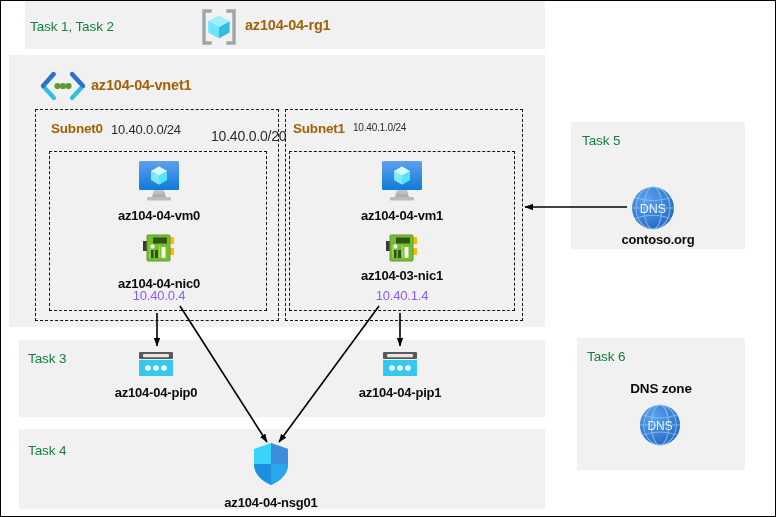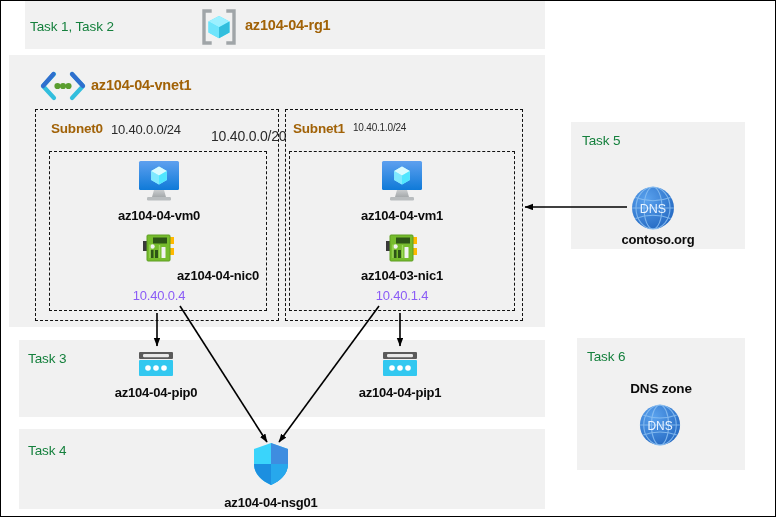--- a/index.html
+++ b/index.html
@@ -157,21 +157,21 @@
       <rect x="4" y="3" width="23" height="26" rx="1" fill="none" stroke="#5e9e22" stroke-width="1"></rect>
       <rect x="10" y="5.5" width="14" height="6" fill="#2d5516"></rect>
       <rect x="7.5" y="18" width="3" height="8" fill="#2d5516"></rect>
       <rect x="12" y="18" width="3" height="8" fill="#2d5516"></rect>
       <rect x="18.5" y="15" width="4" height="11" rx="0.6" fill="#f2f2f2"></rect>
       <circle cx="9.5" cy="14.5" r="2.2" fill="#f2f2f2"></circle>
       <path d="M7 12.5 L7 26 M16.5 13 L16.5 26" stroke="#9ed95c" stroke-width="1.4" fill="none"></path>
     </svg>
   </div>
 
-  <div class="node-label" style="left:58px; top:267px; width:200px;text-align:right;">az104-04-nic0</div>
+  <div class="node-label" style="left:58px; top:275px; width:200px;">az104-04-nic0</div>
   <div class="node-sub" style="left:58px; top:287px; width:200px;">10.40.0.4</div>
 
   <div class="dashbox" style="left:284px; top:108px; width:238px; height:212px;"></div>
   <div class="hdr-bold" style="left:292px; top:120px; font-size:13.5px;">Subnet1</div>
   <div class="hdr-norm" style="left:352px; top:121px; font-size:10px;">10.40.1.0/24</div>
 
   <div class="dashbox" style="left:288px; top:150px; width:226px; height:160px;"></div>
 
   <div class="icon" style="left:377px; top:158px; width:48px; height:44px;">
     <svg width="48" height="44" viewBox="0 0 48 44">

